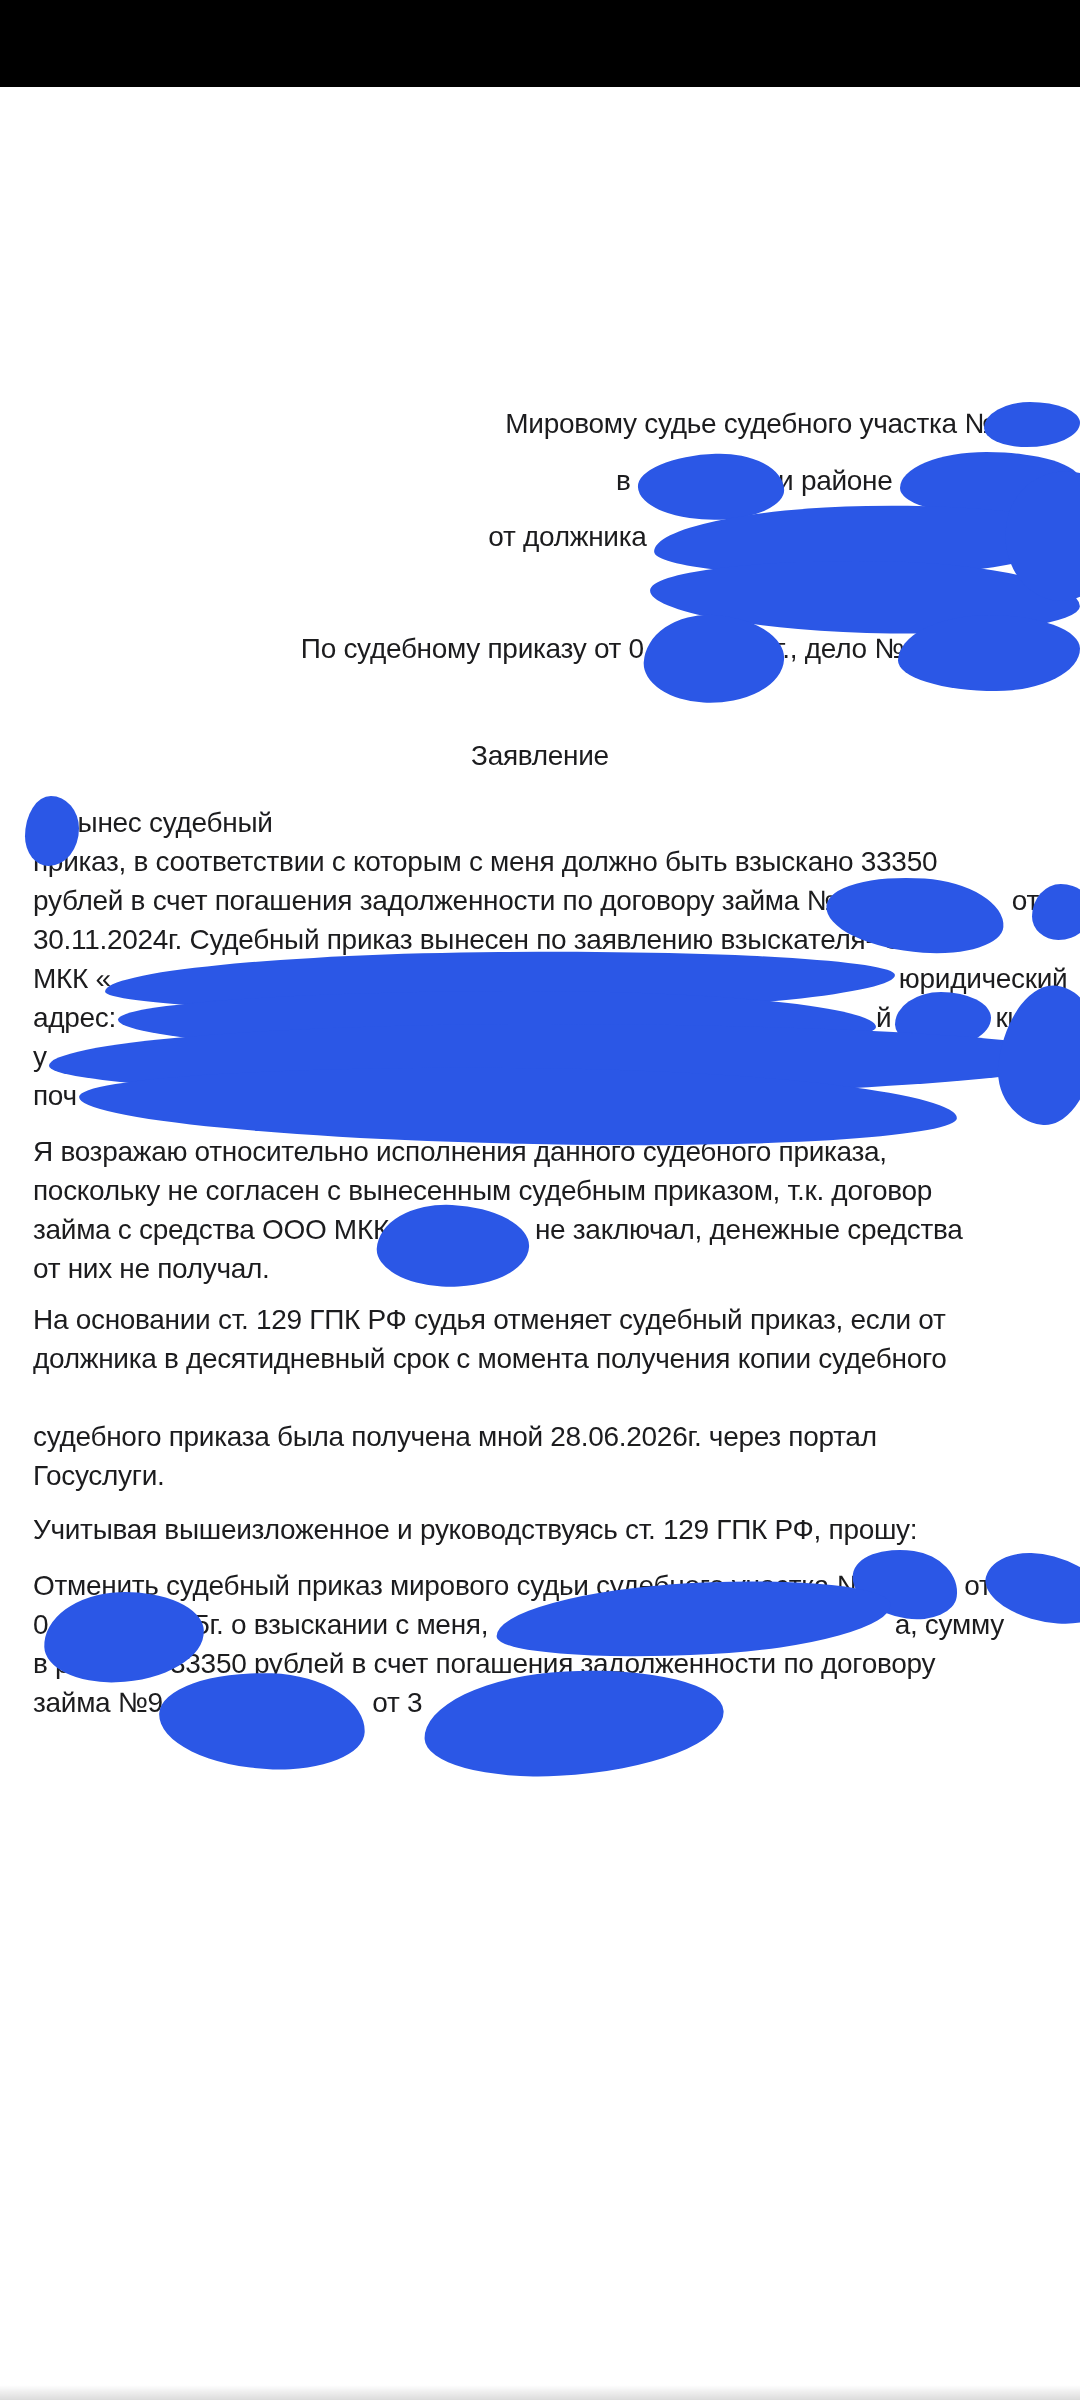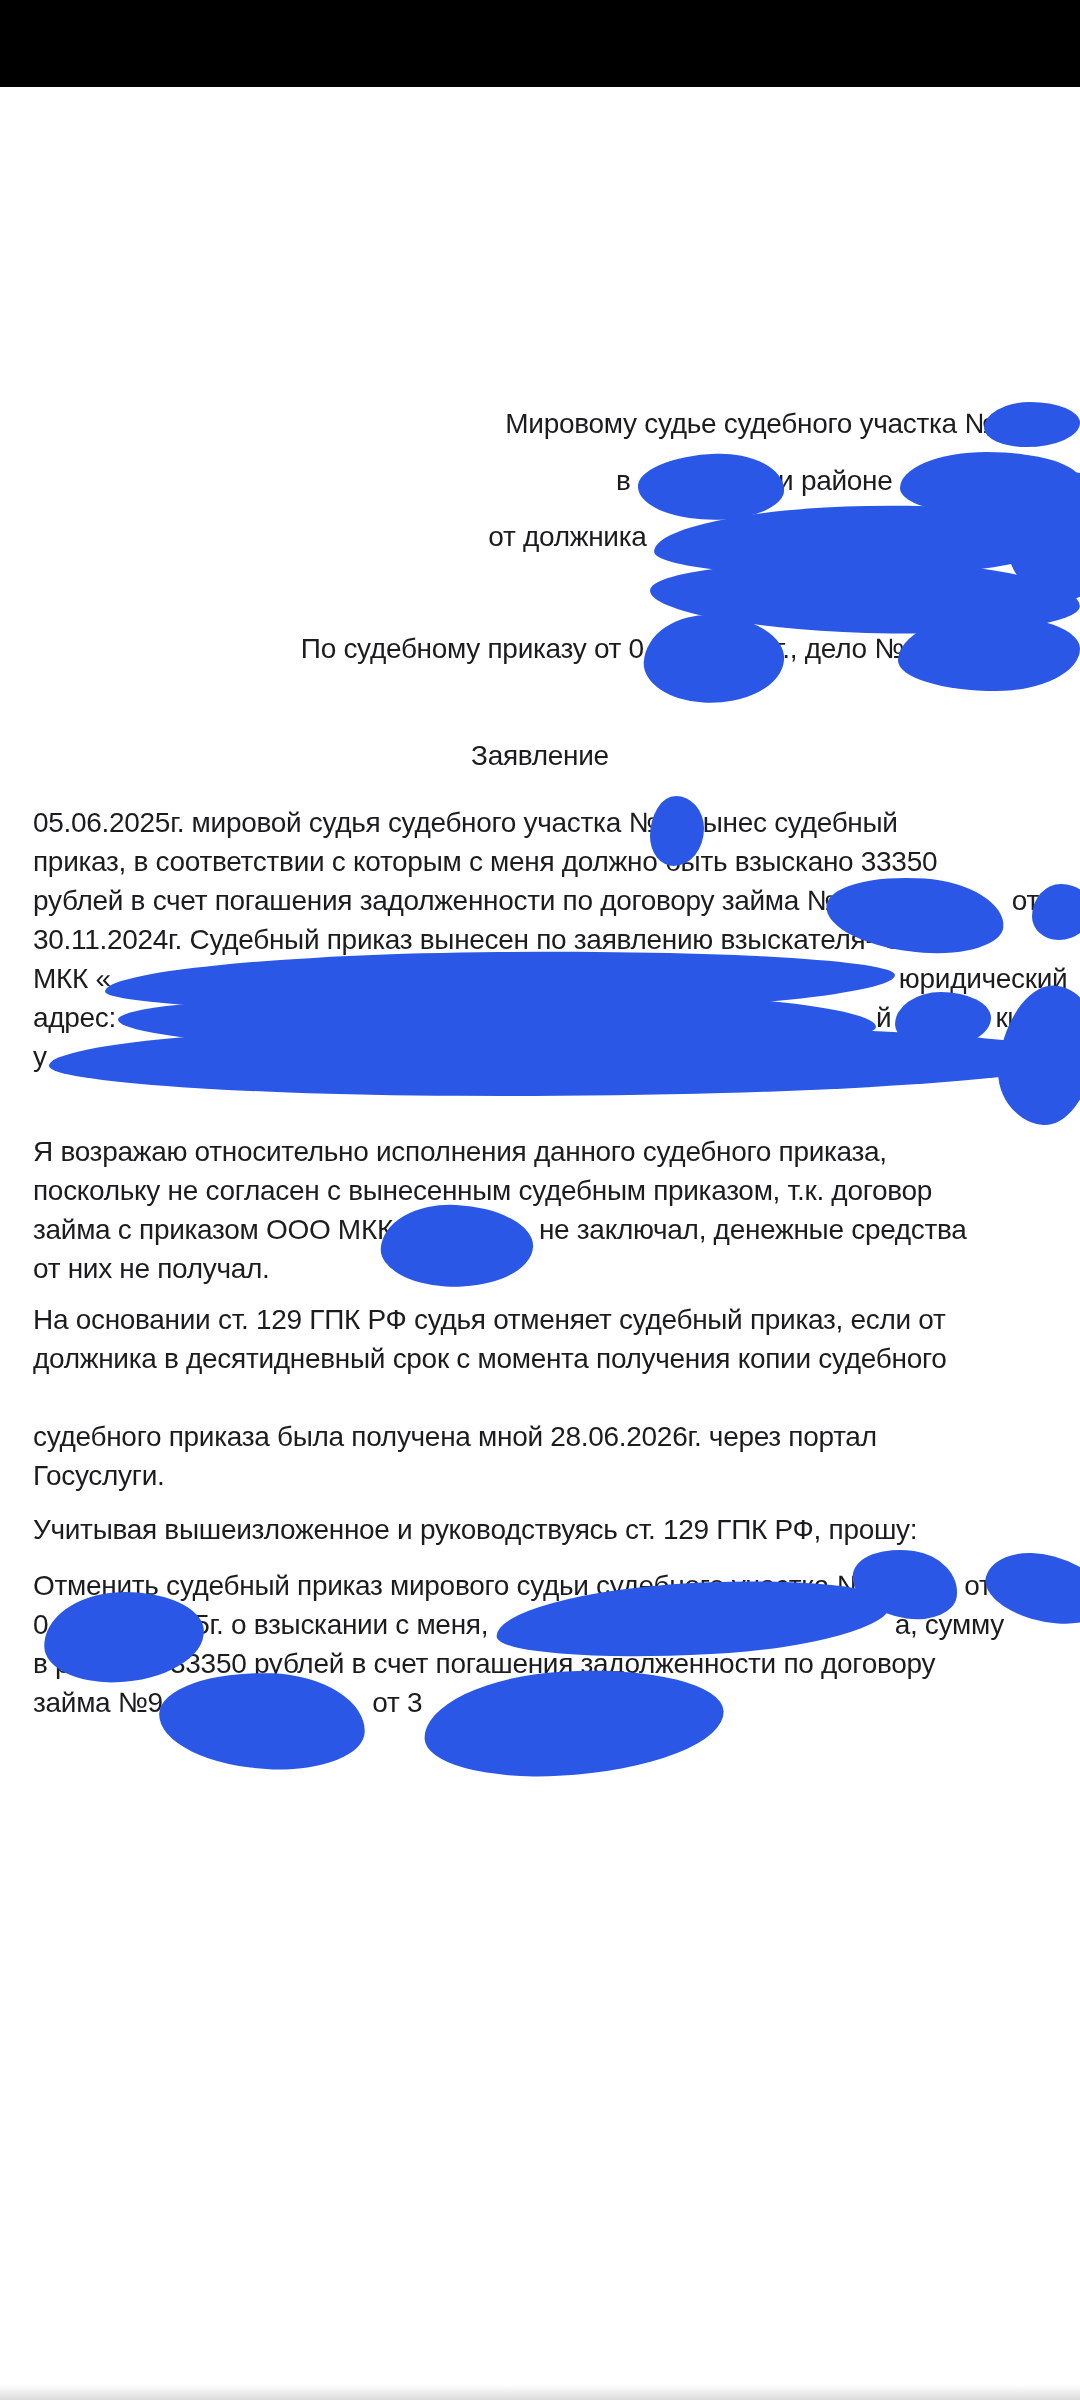--- a/index.html
+++ b/index.html
@@ -41,51 +41,54 @@
     <span class="bl r2" style="width:430px;height:72px;transform:translateY(4px) rotate(1deg);margin-left:4px;"></span>
   </div>
   <div class="hline" style="top:620px;">
     <span>По судебному приказу от 0</span><span class="bl r1" style="width:140px;height:88px;transform:translateY(10px) rotate(3deg);margin-right:-8px;"></span><span>г., дело №</span><span class="bl r3" style="width:182px;height:76px;transform:translateY(4px);margin-left:-6px;"></span>
   </div>
   <div class="patch r2" style="left:1005px;top:470px;width:110px;height:130px;transform:rotate(14deg);"></div>
 
   <div class="title">Заявление</div>
 
   <div class="line body-line" style="top:803px;">
-    <span>05.06.2025г. мировой судья судебного участка №</span><span class="bl r1" style="width:54px;height:70px;transform:translateY(8px);margin-left:-8px;margin-right:-16px;"></span><span>вынес судебный</span>
+    <span class="bl r1" style="width:54px;height:70px;transform:translateY(8px);margin-left:-8px;margin-right:-16px;"></span><span>вынес судебный</span>
   </div>
   <div class="line body-line" style="top:842px;">
     <span>приказ, в соответствии с которым с меня должно быть взыскано 33350</span>
   </div>
   <div class="line body-line" style="top:881px;">
     <span>рублей в счет погашения задолженности по договору займа №</span><span class="bl r2" style="width:178px;height:74px;transform:translateY(14px) rotate(4deg);margin-left:-10px;"></span><span> от</span>
   </div>
   <div class="patch r1" style="left:1032px;top:884px;width:60px;height:56px;"></div>
   <div class="line body-line" style="top:920px;">
     <span>30.11.2024г. Судебный приказ вынесен по заявлению взыскателя- ООО</span>
   </div>
   <div class="line body-line" style="top:959px;">
     <span>МКК «</span><span class="bl r3" style="width:790px;height:60px;transform:translateY(3px) rotate(-0.5deg);margin-left:-6px;margin-right:4px;"></span><span>юридический</span>
   </div>
   <div class="line body-line" style="top:998px;">
     <span>адрес:</span><span class="bl r2" style="width:758px;height:62px;transform:translateY(4px);margin-left:2px;"></span><span>й</span><span class="bl r1" style="width:96px;height:56px;transform:translateY(2px);margin-left:4px;margin-right:4px;"></span><span>кий</span><span class="bl r3" style="width:40px;height:58px;margin-left:4px;"></span>
   </div>
   <div class="line body-line" style="top:1037px;">
     <span>у</span><span class="bl r1" style="width:1030px;height:72px;transform:translateY(3px);margin-left:2px;"></span>
   </div>
+  <div class="line body-line" style="top:1076px;">
+    <span>поч</span><span class="bl r2" style="width:878px;height:76px;transform:translateY(10px) rotate(0.8deg);margin-left:2px;"></span>
+  </div>
   <div class="patch r3" style="left:1000px;top:985px;width:95px;height:140px;transform:rotate(8deg);"></div>
 
   <div class="line body-line" style="top:1132px;">
     <span>Я возражаю относительно исполнения данного судебного приказа,</span>
   </div>
   <div class="line body-line" style="top:1171px;">
     <span>поскольку не согласен с вынесенным судебным приказом, т.к. договор</span>
   </div>
   <div class="line body-line" style="top:1210px;">
-    <span>займа с приказом ООО МКК</span><span class="bl r1" style="width:152px;height:82px;transform:translateY(16px) rotate(3deg);margin-left:-12px;margin-right:6px;"></span><span>не заключал, денежные средства</span>
+    <span>займа с средства ООО МКК</span><span class="bl r1" style="width:152px;height:82px;transform:translateY(16px) rotate(3deg);margin-left:-12px;margin-right:6px;"></span><span>не заключал, денежные средства</span>
   </div>
   <div class="line body-line" style="top:1249px;">
     <span>от них не получал.</span>
   </div>
 
   <div class="line body-line" style="top:1300px;">
     <span>На основании ст. 129 ГПК РФ судья отменяет судебный приказ, если от</span>
   </div>
   <div class="line body-line" style="top:1339px;">
     <span>должника в десятидневный срок с момента получения копии судебного</span>

